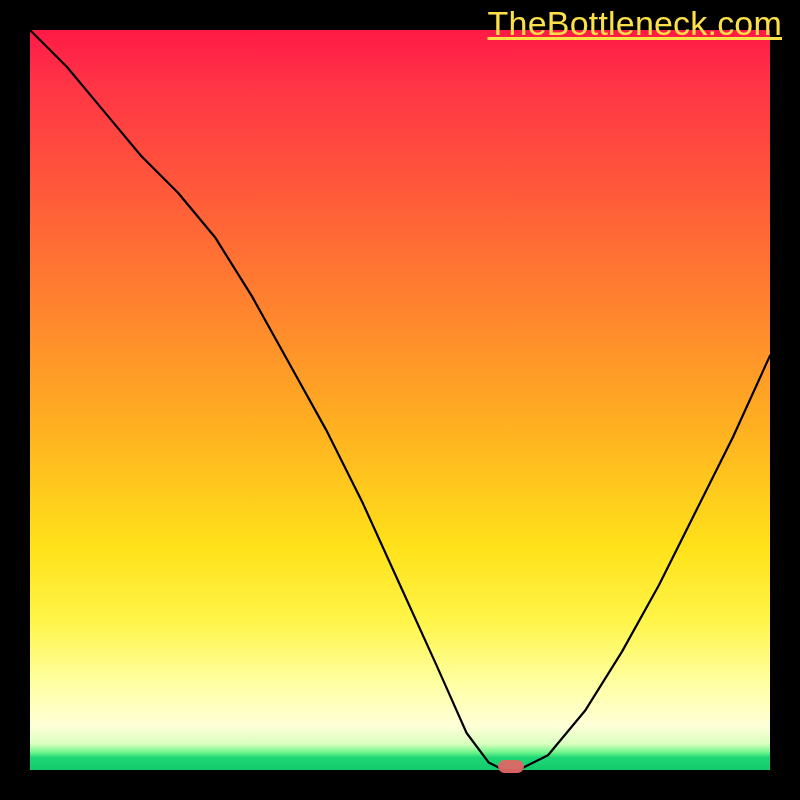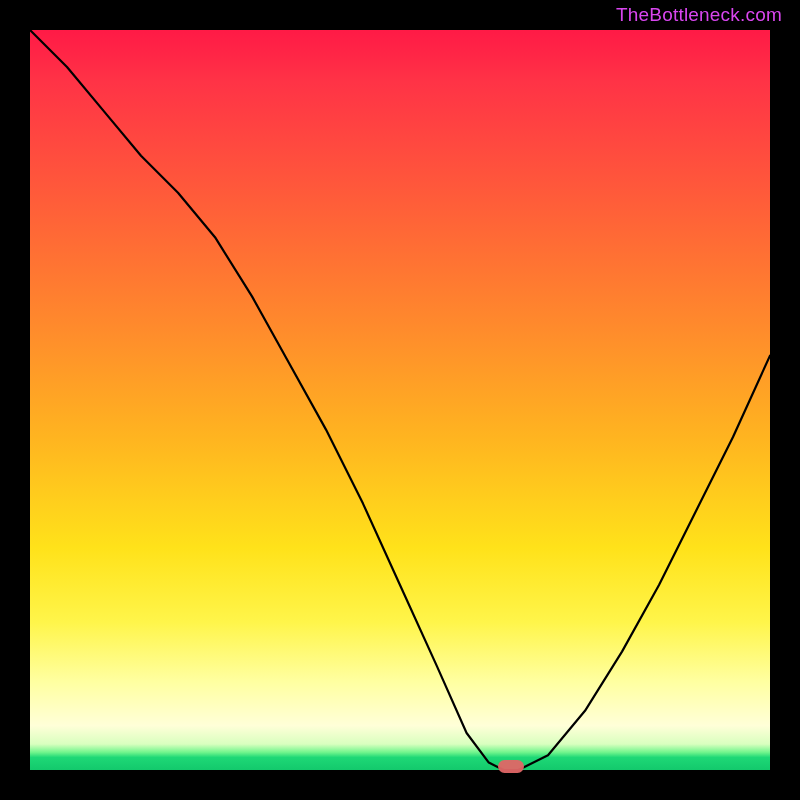--- a/index.html
+++ b/index.html
@@ -9,24 +9,25 @@
     height: 800px;
     background: #000;
     position: relative;
     overflow: hidden;
   }
   .watermark {
     position: absolute;
     top: 4px;
     right: 18px;
     font-family: Arial, Helvetica, sans-serif;
-    font-size: 19px;
-    color: #d946ef;
+    font-size: 34px;
+    color: #fde047;
     z-index: 10;
     letter-spacing: 0.2px;
+    text-decoration: underline;
   }
   .plot-area {
     position: absolute;
     left: 30px;
     top: 30px;
     width: 740px;
     height: 740px;
     
     background: linear-gradient(
       to bottom,

